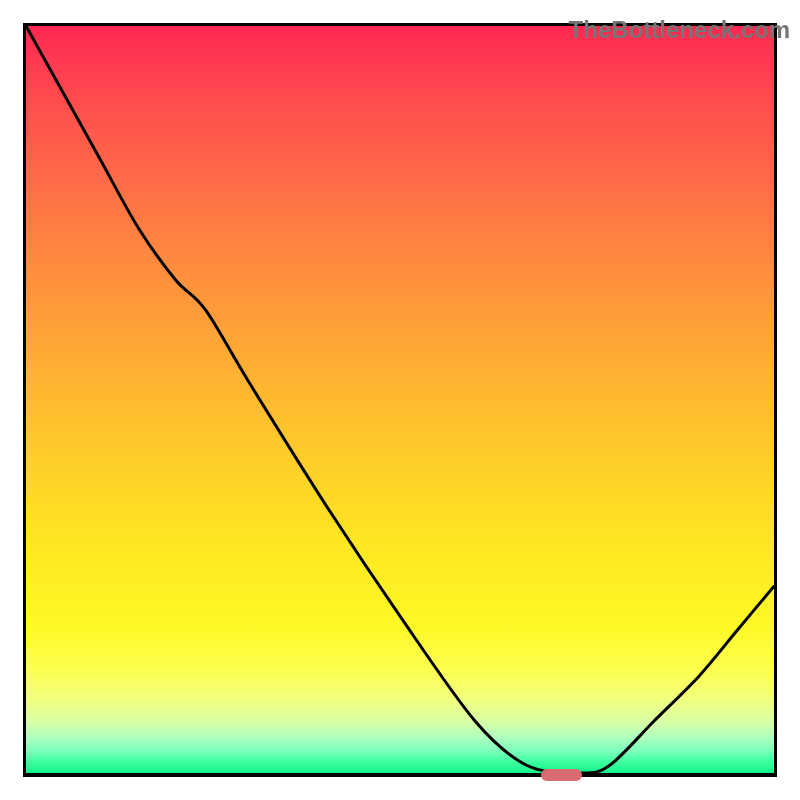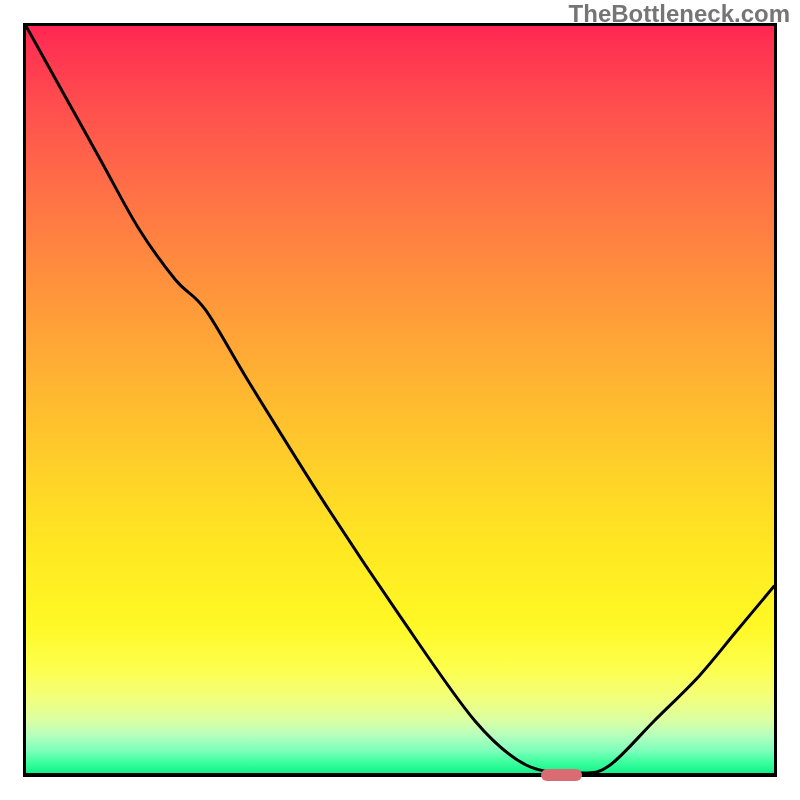--- a/index.html
+++ b/index.html
@@ -1,21 +1,21 @@
 <!DOCTYPE html>
 <html><head>
 <meta charset="utf-8">
 <style>
   * { margin: 0; padding: 0; box-sizing: border-box; }
   html, body { width: 800px; height: 800px; overflow: hidden; }
   body { background: #ffffff; position: relative; font-family: Arial, sans-serif; }
 
   .watermark {
     position: absolute;
-    top: 0;
+    top: 16px;
     right: 10px;
     font-size: 24px;
     font-weight: bold;
     color: #757575;
     z-index: 10;
   }
 
   .plot-area {
     position: absolute;
     left: 23px;

